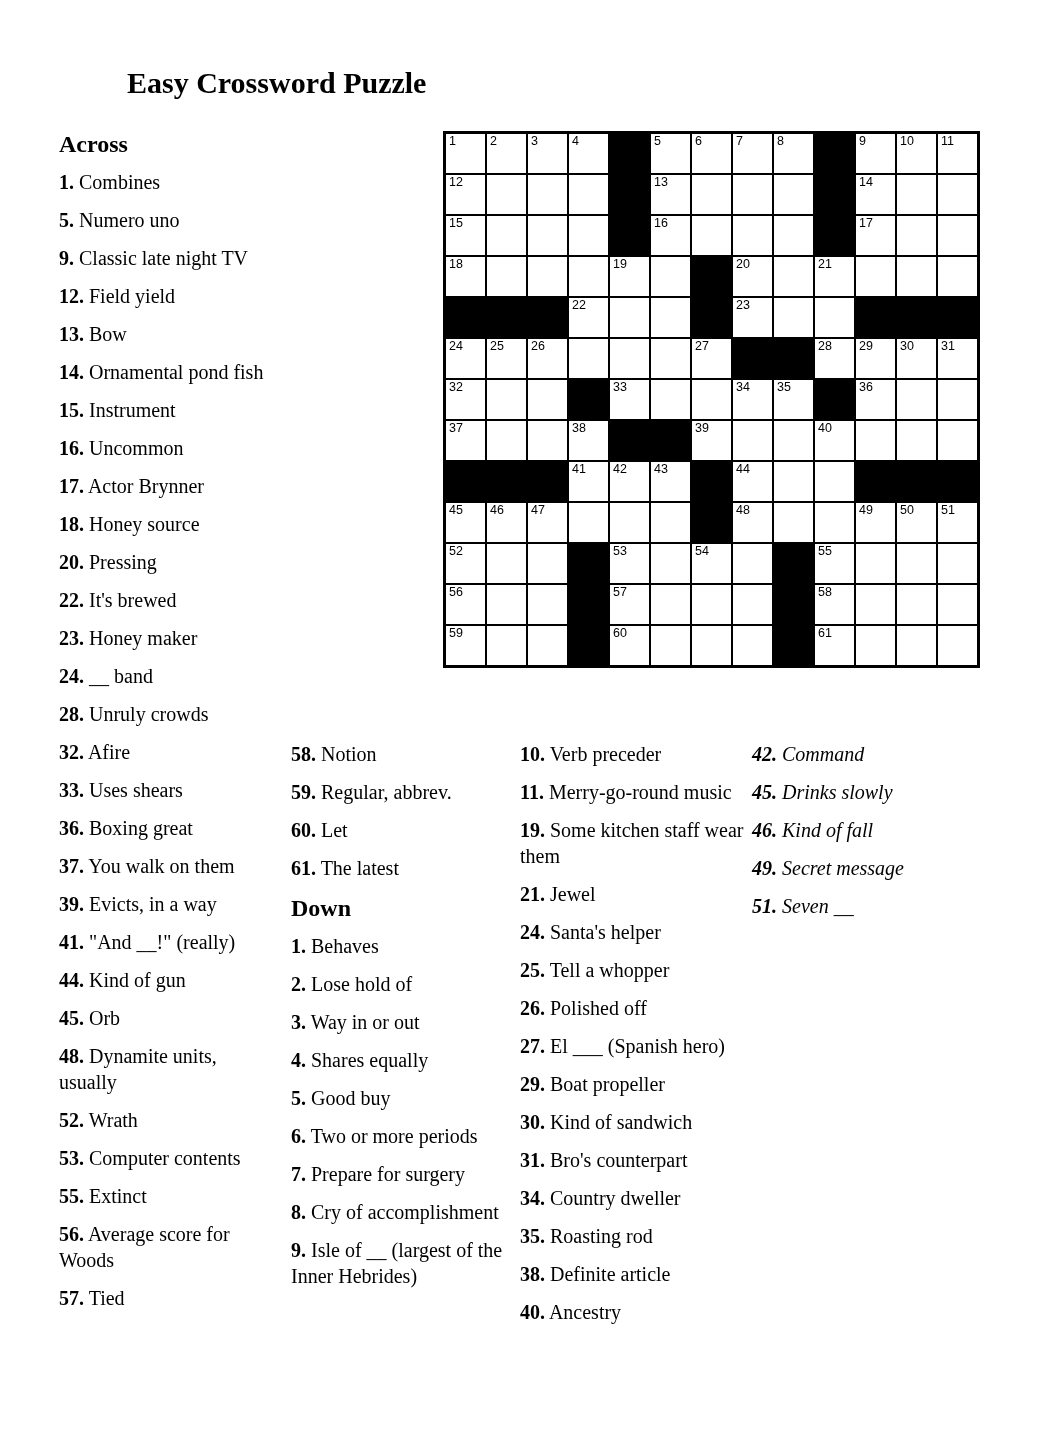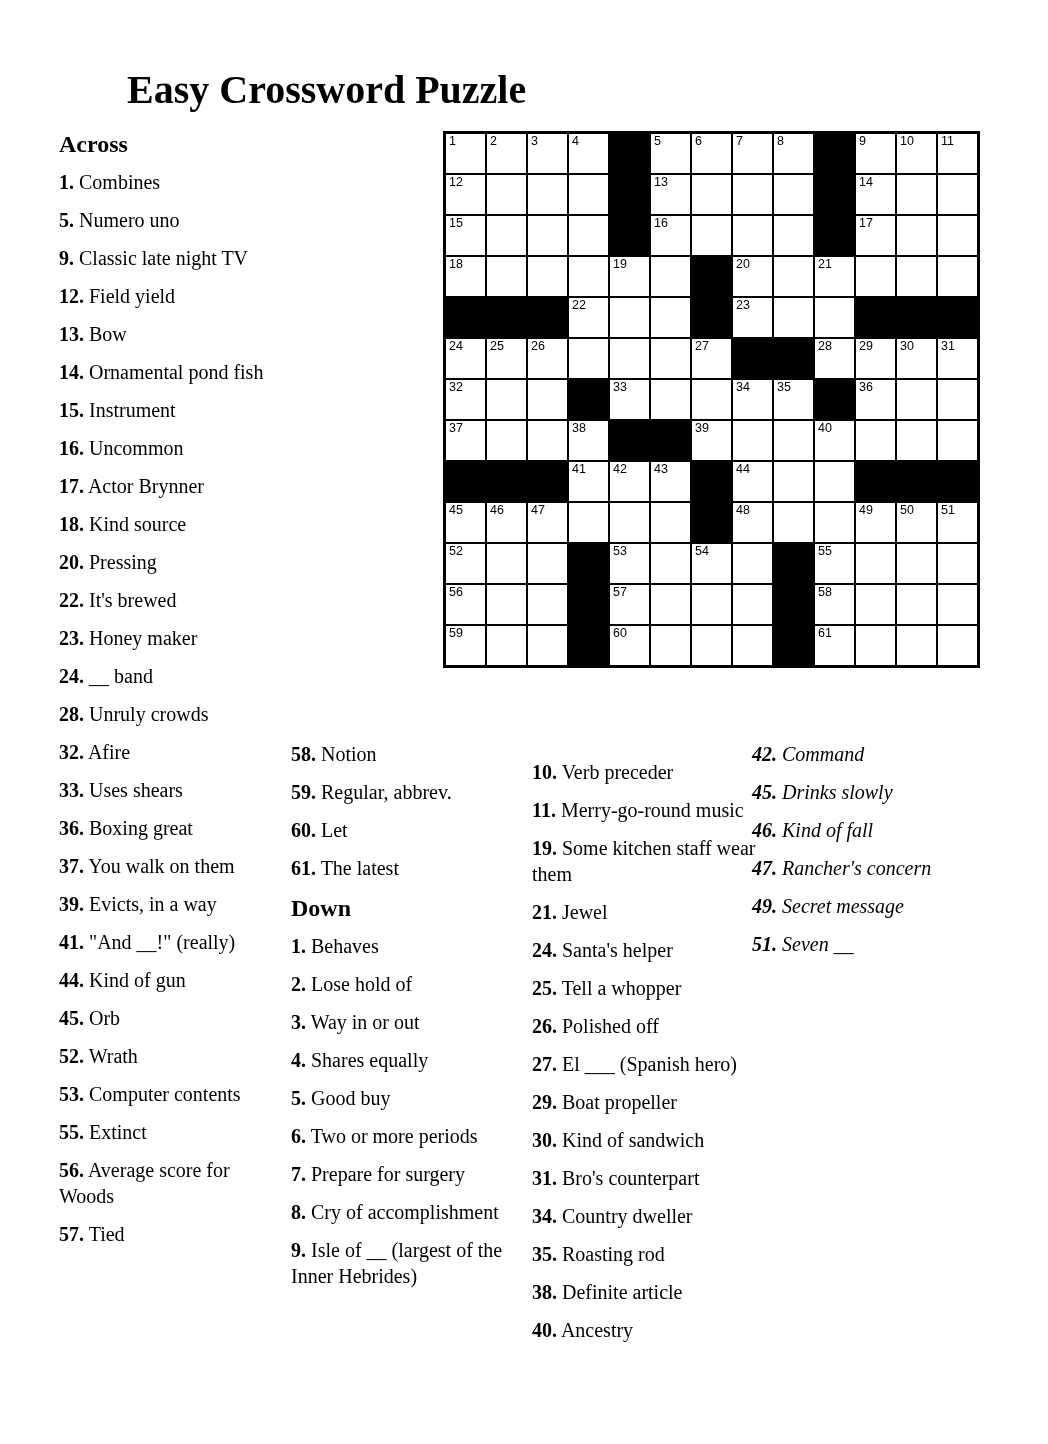--- a/index.html
+++ b/index.html
@@ -8,21 +8,21 @@
     width: 1048px; height: 1444px;
     background: #ffffff;
     color: #000000;
     font-family: "Liberation Serif", serif;
     position: relative;
     overflow: hidden;
   }
   .page { position: absolute; inset: 0; }
   .title {
     position: absolute; left: 127px; top: 66px;
-    font-size: 40px; font-weight: bold; margin: 0;
+    font-size: 30px; font-weight: bold; margin: 0;
     white-space: nowrap;
   }
   
   .grid {
     position: absolute; left: 443px; top: 131px;
     display: grid;
     grid-template-columns: repeat(13, 39px);
     grid-auto-rows: 39px;
     gap: 2px;
     background: #000;
@@ -33,21 +33,21 @@
   .cell.black { background: #000; }
   .cell .num {
     position: absolute; top: 1px; left: 3px;
     font-family: "Liberation Sans", sans-serif;
     font-size: 12.5px; line-height: 1.1;
   }
   
   .col { position: absolute; }
   #col1 { left: 59px;  top: 131px; width: 218px; }
   #col2 { left: 291px; top: 741px; width: 214px; }
-  #col3 { left: 532px; top: 741px; width: 226px; margin-top: 18px; }
+  #col3 { left: 520px; top: 741px; width: 226px; }
   #col4 { left: 752px; top: 741px; width: 238px; font-style: italic; }
   .heading {
     font-size: 24px; font-weight: bold;
     margin: 0 0 12px 0; line-height: 26px;
   }
   .heading.down-h { margin-top: 14px; }
   .clue {
     font-size: 20px; line-height: 26px;
     margin: 0 0 12px 0;
   }
@@ -359,34 +359,35 @@
     <div id="col1-list">
         <p class="clue"><b>1.</b> <span>Combines</span></p>
         <p class="clue"><b>5.</b> <span>Numero uno</span></p>
         <p class="clue"><b>9.</b> <span>Classic late night TV</span></p>
         <p class="clue"><b>12.</b> <span>Field yield</span></p>
         <p class="clue"><b>13.</b> <span>Bow</span></p>
         <p class="clue"><b>14.</b> <span>Ornamental pond fish</span></p>
         <p class="clue"><b>15.</b> <span>Instrument</span></p>
         <p class="clue"><b>16.</b> <span>Uncommon</span></p>
         <p class="clue"><b>17.</b> <span>Actor Brynner</span></p>
-        <p class="clue"><b>18.</b> <span>Kind source</span></p>
+        <p class="clue"><b>18.</b> <span>Honey source</span></p>
         <p class="clue"><b>20.</b> <span>Pressing</span></p>
         <p class="clue"><b>22.</b> <span>It's brewed</span></p>
         <p class="clue"><b>23.</b> <span>Honey maker</span></p>
         <p class="clue"><b>24.</b> <span>__ band</span></p>
         <p class="clue"><b>28.</b> <span>Unruly crowds</span></p>
         <p class="clue"><b>32.</b> <span>Afire</span></p>
         <p class="clue"><b>33.</b> <span>Uses shears</span></p>
         <p class="clue"><b>36.</b> <span>Boxing great</span></p>
         <p class="clue"><b>37.</b> <span>You walk on them</span></p>
         <p class="clue"><b>39.</b> <span>Evicts, in a way</span></p>
         <p class="clue"><b>41.</b> <span>"And __!" (really)</span></p>
         <p class="clue"><b>44.</b> <span>Kind of gun</span></p>
         <p class="clue"><b>45.</b> <span>Orb</span></p>
+        <p class="clue"><b>48.</b> <span>Dynamite units, usually</span></p>
         <p class="clue"><b>52.</b> <span>Wrath</span></p>
         <p class="clue"><b>53.</b> <span>Computer contents</span></p>
         <p class="clue"><b>55.</b> <span>Extinct</span></p>
         <p class="clue"><b>56.</b> <span>Average score for Woods</span></p>
         <p class="clue"><b>57.</b> <span>Tied</span></p>
       </div>
   </div>
 
   <div class="col" id="col2">
     <div id="col2-across-list">
@@ -427,19 +428,18 @@
         <p class="clue"><b>38.</b> <span>Definite article</span></p>
         <p class="clue"><b>40.</b> <span>Ancestry</span></p>
       </div>
   </div>
 
   <div class="col" id="col4">
     <div id="col4-list">
         <p class="clue"><b>42.</b> <span>Command</span></p>
         <p class="clue"><b>45.</b> <span>Drinks slowly</span></p>
         <p class="clue"><b>46.</b> <span>Kind of fall</span></p>
-        <p class="clue"><b>47.</b> <span>Rancher's concern</span></p>
         <p class="clue"><b>49.</b> <span>Secret message</span></p>
         <p class="clue"><b>51.</b> <span>Seven __</span></p>
       </div>
   </div>
 
 </div>
 
 </body></html>

